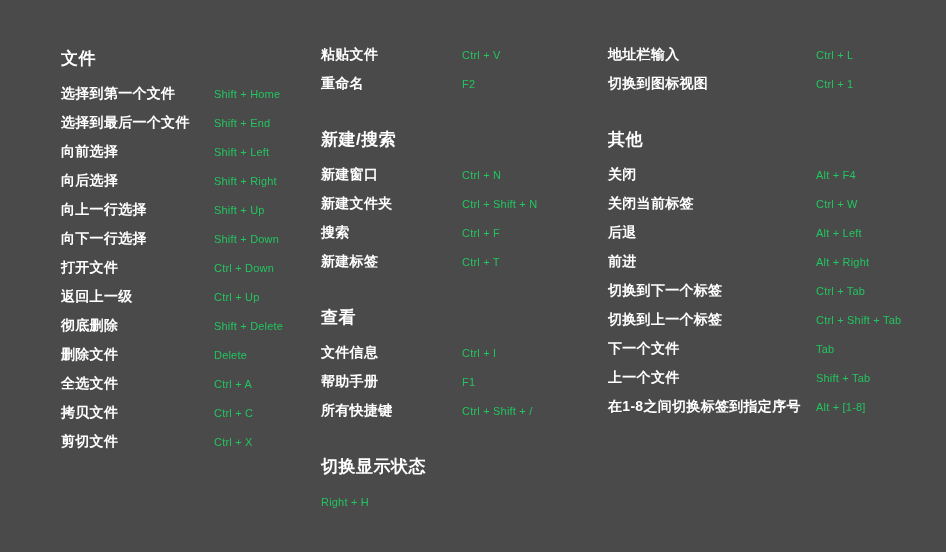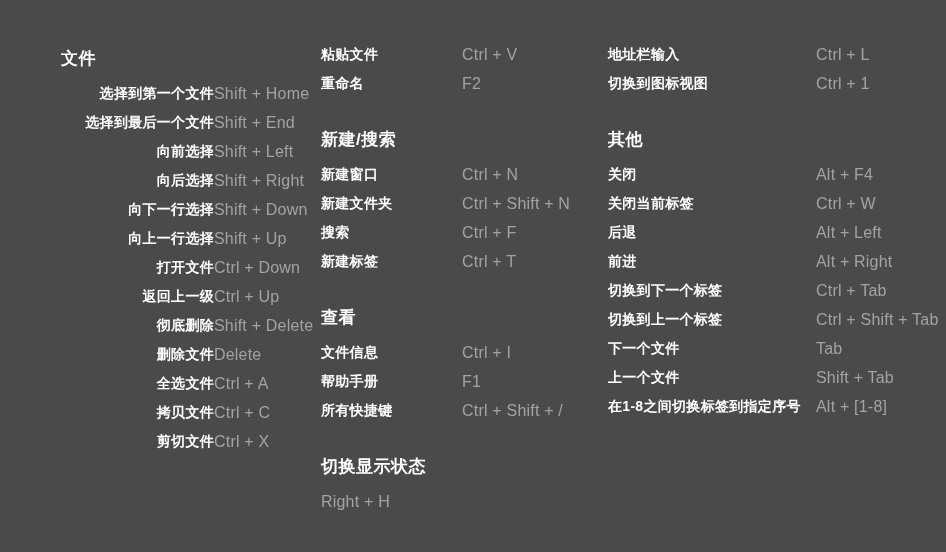--- a/index.html
+++ b/index.html
@@ -44,26 +44,26 @@
     height: 29px;
     white-space: nowrap;
   }
   .shortcut-label {
     color: #ffffff;
     font-size: 14px;
     font-weight: 600;
     flex: 0 0 auto;
     letter-spacing: 0.3px;
   }
-  .col-0 .shortcut-label { width: 153px; text-align: right; }
+  .col-0 .shortcut-label { width: 153px; }
   .col-1 .shortcut-label { width: 141px; }
   .col-2 .shortcut-label { width: 208px; }
   .shortcut-keys {
-    color: #a3a3a3;
-    font-size: 16px;
+    color: #22c55e;
+    font-size: 11px;
     font-weight: 500;
     flex: 0 0 auto;
     letter-spacing: 0.2px;
   }
 </style>
 </head>
 <body>
 
 <div class="panel">
     <div class="column col-0">
@@ -78,26 +78,26 @@
       </div>
       <div class="shortcut-row">
         <span class="shortcut-label">向前选择</span>
         <span class="shortcut-keys">Shift + Left</span>
       </div>
       <div class="shortcut-row">
         <span class="shortcut-label">向后选择</span>
         <span class="shortcut-keys">Shift + Right</span>
       </div>
       <div class="shortcut-row">
+        <span class="shortcut-label">向上一行选择</span>
+        <span class="shortcut-keys">Shift + Up</span>
+      </div>
+      <div class="shortcut-row">
         <span class="shortcut-label">向下一行选择</span>
         <span class="shortcut-keys">Shift + Down</span>
-      </div>
-      <div class="shortcut-row">
-        <span class="shortcut-label">向上一行选择</span>
-        <span class="shortcut-keys">Shift + Up</span>
       </div>
       <div class="shortcut-row">
         <span class="shortcut-label">打开文件</span>
         <span class="shortcut-keys">Ctrl + Down</span>
       </div>
       <div class="shortcut-row">
         <span class="shortcut-label">返回上一级</span>
         <span class="shortcut-keys">Ctrl + Up</span>
       </div>
       <div class="shortcut-row">

